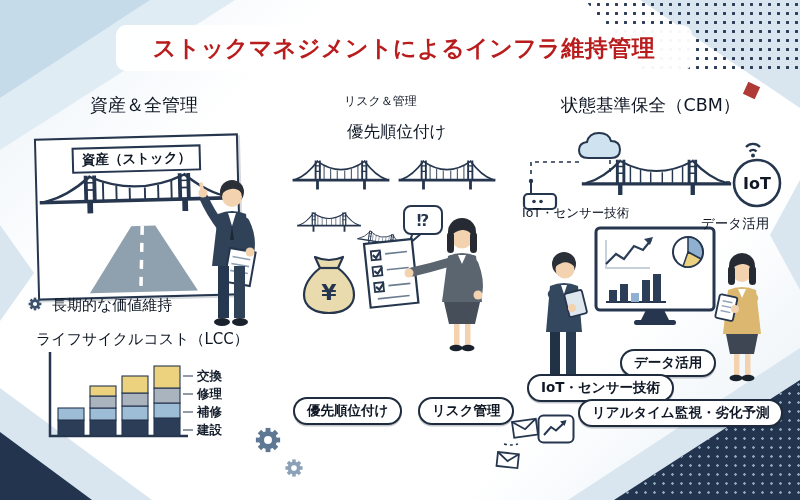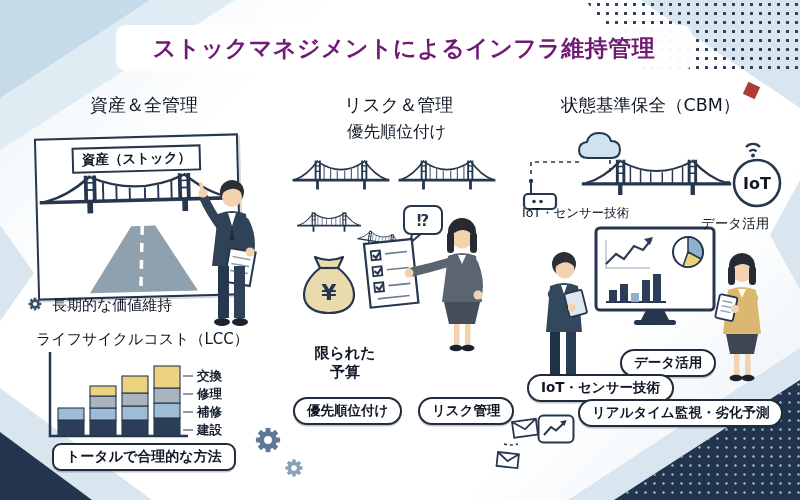--- a/index.html
+++ b/index.html
@@ -22,21 +22,21 @@
   .tr-red{right:42px;top:84px;width:13px;height:13px;background:#b03a35;transform:rotate(25deg)}
   .bl-pale{left:0;bottom:0;width:152px;height:112px;clip-path:polygon(0 0,0 100%,100% 100%);background:#d9e6f0}
   .bl-navy{left:0;bottom:0;width:92px;height:68px;clip-path:polygon(0 0,0 100%,100% 100%);background:#22344e}
   .br-pale{right:0;bottom:0;width:232px;height:152px;clip-path:polygon(100% 0,100% 100%,0 100%);background:#d9e6f0}
   .br-navy{right:0;bottom:0;width:186px;height:120px;clip-path:polygon(100% 0,100% 100%,0 100%);background:#22344e}
   .br-dots{right:0;bottom:0;width:186px;height:120px;clip-path:polygon(100% 0,100% 100%,0 100%);
     background-image:radial-gradient(circle,#8ea6bd 1.3px,transparent 1.45px);background-size:9px 9px;z-index:1}
   
   .title-box{position:absolute;left:116px;top:25px;width:576px;height:46px;z-index:3;
     background:rgba(255,255,255,.96);border-radius:10px;display:flex;align-items:center;justify-content:center;
-    font-size:23px;font-weight:bold;letter-spacing:.5px;color:#701a75}
+    font-size:23px;font-weight:bold;letter-spacing:.5px;color:#b91c1c}
   .hdr{position:absolute;z-index:3;font-weight:normal;color:#0e1624;white-space:nowrap}
   .badge{position:absolute;z-index:4;background:#fff;border:2px solid #1f2c3e;border-radius:14px;
     padding:3px 12px;font-weight:bold;font-size:13.5px;color:#101826;white-space:nowrap;
     box-shadow:0 1.5px 0 rgba(20,35,55,.25)}
   .pre{position:absolute;z-index:3;white-space:pre-line;text-align:center;font-weight:bold;color:#101826}
   .frame{position:absolute;left:36px;top:136px;width:204px;height:162px;z-index:2;background:#fff;
     border:2.5px solid #25364e;transform:rotate(-1.5deg);box-shadow:2px 2px 0 rgba(30,48,72,.18)}
   .frame-label{position:absolute;left:50%;top:8px;transform:translateX(-50%);background:#fff;
     border:2px solid #25364e;padding:2px 8px;font-weight:bold;font-size:13.5px;white-space:nowrap}
   .z2{z-index:2}.z3{z-index:3}
@@ -76,21 +76,21 @@
   <div class="deco tr-red"></div>
   <div class="deco bl-pale"></div>
   <div class="deco bl-navy"></div>
   <div class="deco br-pale"></div>
   <div class="deco br-navy"></div>
   <div class="deco br-dots"></div>
 
   <div class="title-box">ストックマネジメントによるインフラ維持管理</div>
 
   <div class="hdr" style="left:90px;top:93px;font-size:18px">資産＆全管理</div>
-  <div class="hdr" style="left:344px;top:93px;font-size:18px">リスク＆管理</div>
+  <div class="hdr" style="left:344px;top:93px;font-size:12px">リスク＆管理</div>
   <div class="hdr" style="left:347px;top:121px;font-size:16.5px">優先順位付け</div>
   <div class="hdr" style="left:561px;top:93px;font-size:17.5px">状態基準保全（CBM）</div>
 
   <div class="frame">
     <svg viewBox="0 0 200 158" style="width:100%;height:100%">
       <use href="#bridge" transform="translate(5,28) scale(1.9,1.2)"></use>
       <path d="M93 88 L50 154 L158 154 L117 88 Z" fill="#8fa0ae"></path>
       <path d="M104 88 L101 152" stroke="#fff" stroke-width="3.5" stroke-dasharray="9 8" fill="none"></path>
     </svg>
     <div class="frame-label">資産（ストック）</div>
@@ -142,21 +142,20 @@
       <rect x="116" y="38" width="26" height="15" fill="#aab4bf"></rect>
       <rect x="116" y="16" width="26" height="22" fill="#ecd27e"></rect>
     </g>
     <path d="M145 26 h10 M145 44 h10 M145 62 h10 M145 80 h10" stroke="#25364e" stroke-width="1.2"></path>
     <text x="159" y="30" font-size="12.5" font-weight="bold" fill="#16202e">交換</text>
     <text x="159" y="48" font-size="12.5" font-weight="bold" fill="#16202e">修理</text>
     <text x="159" y="66" font-size="12.5" font-weight="bold" fill="#16202e">補修</text>
     <text x="159" y="84" font-size="12.5" font-weight="bold" fill="#16202e">建設</text>
   </svg>
 
-  <div class="badge" style="left:52px;top:443px;font-size:14px;border-radius:9px">トータルで合理的な方法</div>
 
   <svg class="abs z2" style="left:288px;top:148px;width:224px;height:210px" viewBox="0 0 224 210">
     <use href="#bridge" transform="translate(6,6) scale(0.94,0.92)"></use>
     <use href="#bridge" transform="translate(112,6) scale(0.94,0.92)"></use>
     <use href="#bridge" transform="translate(10,60) scale(0.62,0.62)"></use>
     <g transform="translate(72,78) rotate(9)">
       <use href="#bridge" transform="scale(0.45,0.45)"></use>
     </g>
     <g transform="translate(116,58)">
       <path d="M9 26 L5 38 L19 26 Z" fill="#fff" stroke="#25364e" stroke-width="2"></path>
@@ -194,22 +193,20 @@
       <path d="M52 52 Q58 68 56 80" stroke="#5a6570" stroke-width="9" fill="none" stroke-linecap="round"></path>
       <circle cx="56" cy="83" r="4.5" fill="#f3d2b0"></circle>
       <path d="M22 90 L58 90 L53 112 L27 112 Z" fill="#454e59"></path>
       <rect x="32" y="112" width="5.5" height="22" fill="#f3d2b0"></rect>
       <rect x="43" y="112" width="5.5" height="22" fill="#f3d2b0"></rect>
       <ellipse cx="34" cy="136" rx="6.5" ry="3.2" fill="#1a222e"></ellipse>
       <ellipse cx="46" cy="136" rx="6.5" ry="3.2" fill="#1a222e"></ellipse>
     </g>
   </svg>
 
-  <div class="pre" style="left:300px;top:344px;width:90px;font-size:15px">限られた
-予算</div>
 
   <div class="badge" style="left:293px;top:397px">優先順位付け</div>
   <div class="badge" style="left:418px;top:397px">リスク管理</div>
 
   <svg class="abs z2" style="left:244px;top:414px;width:68px;height:72px" viewBox="0 0 68 72">
     <use href="#gear" transform="translate(24,26) scale(1.1)" fill="#5e7894"></use>
     <use href="#gear" transform="translate(50,54) scale(0.78)" fill="#8aa1b8"></use>
   </svg>
 
   <svg class="abs z2" style="left:518px;top:122px;width:272px;height:280px" viewBox="0 0 272 280">

